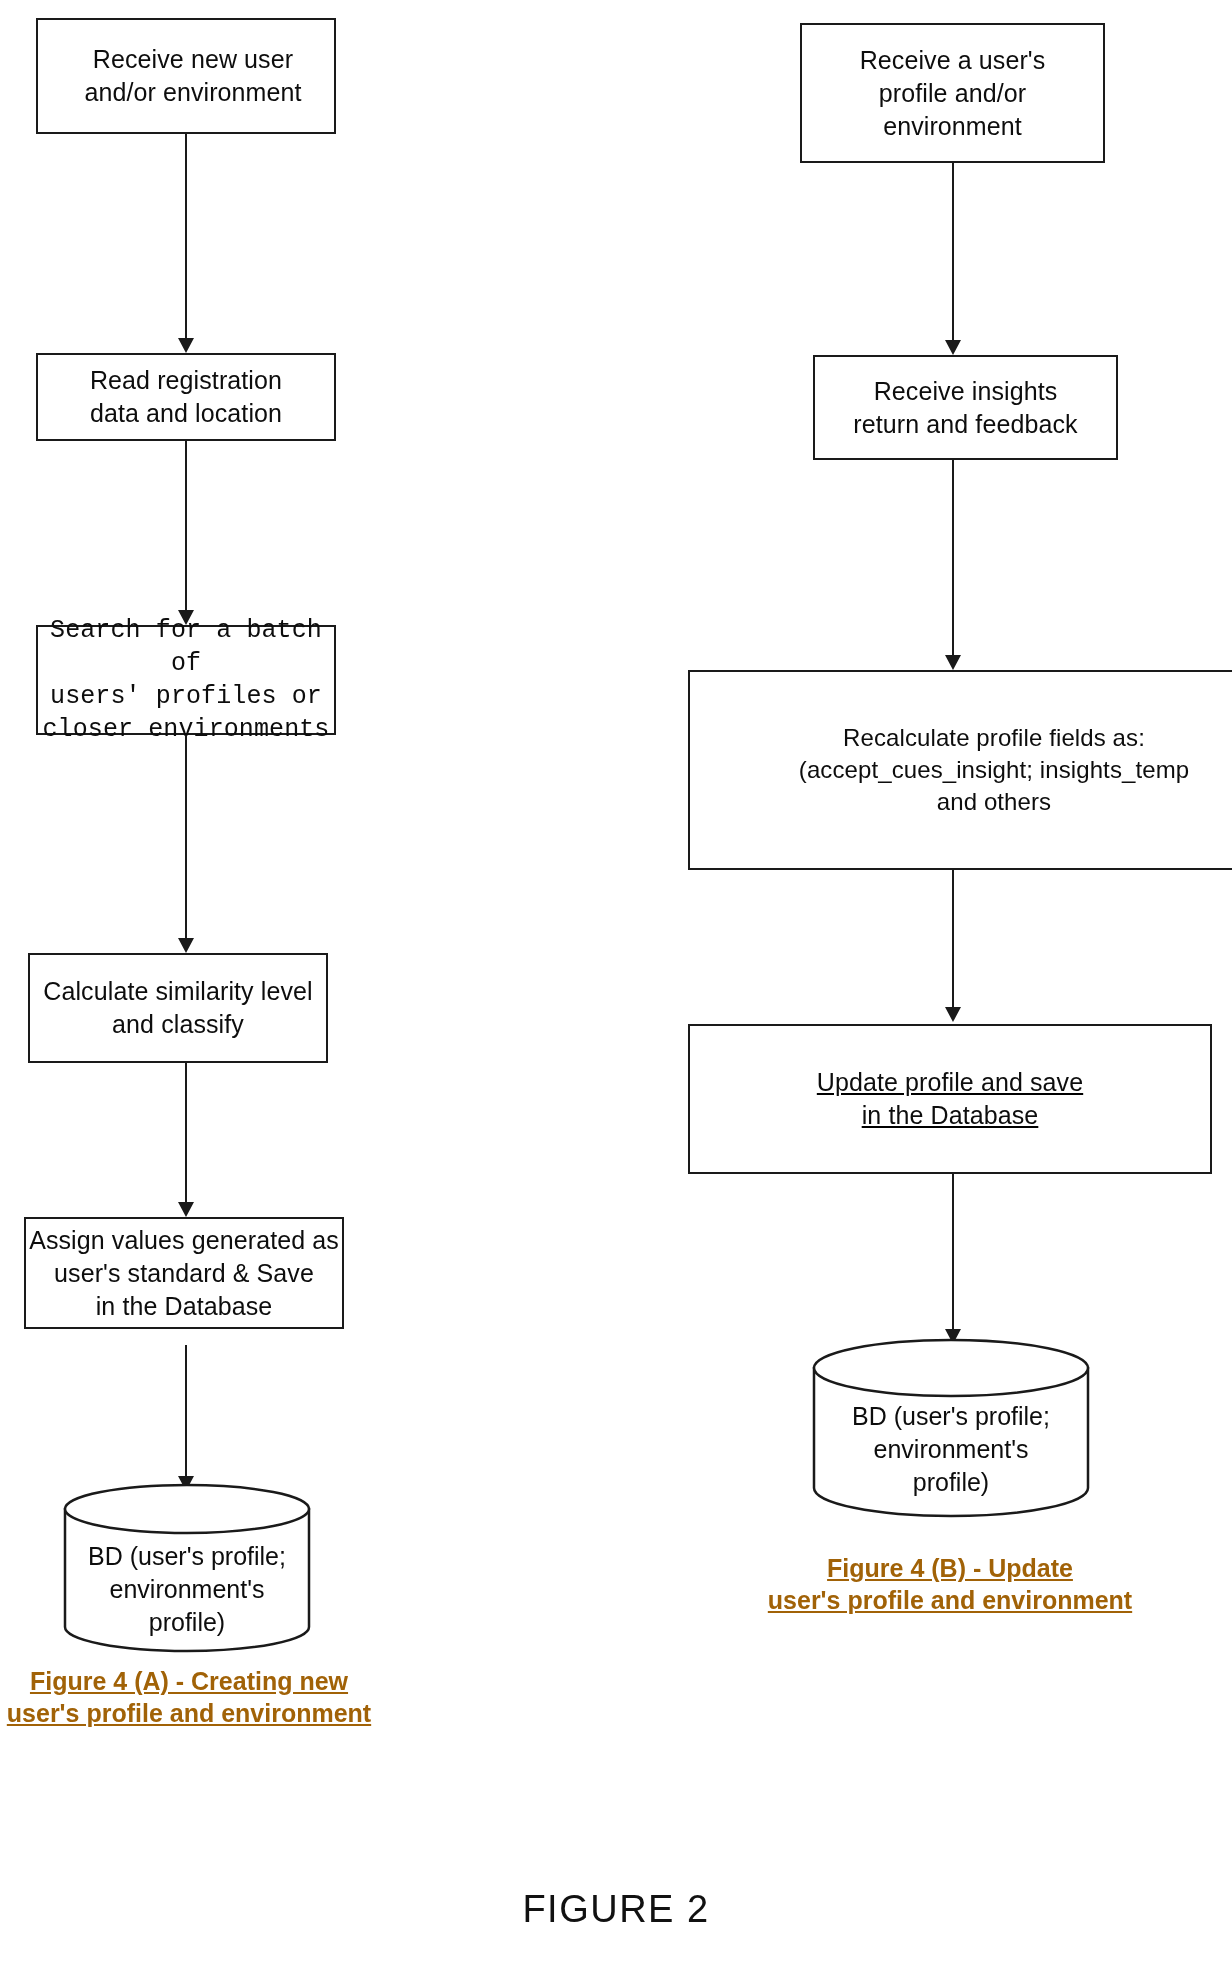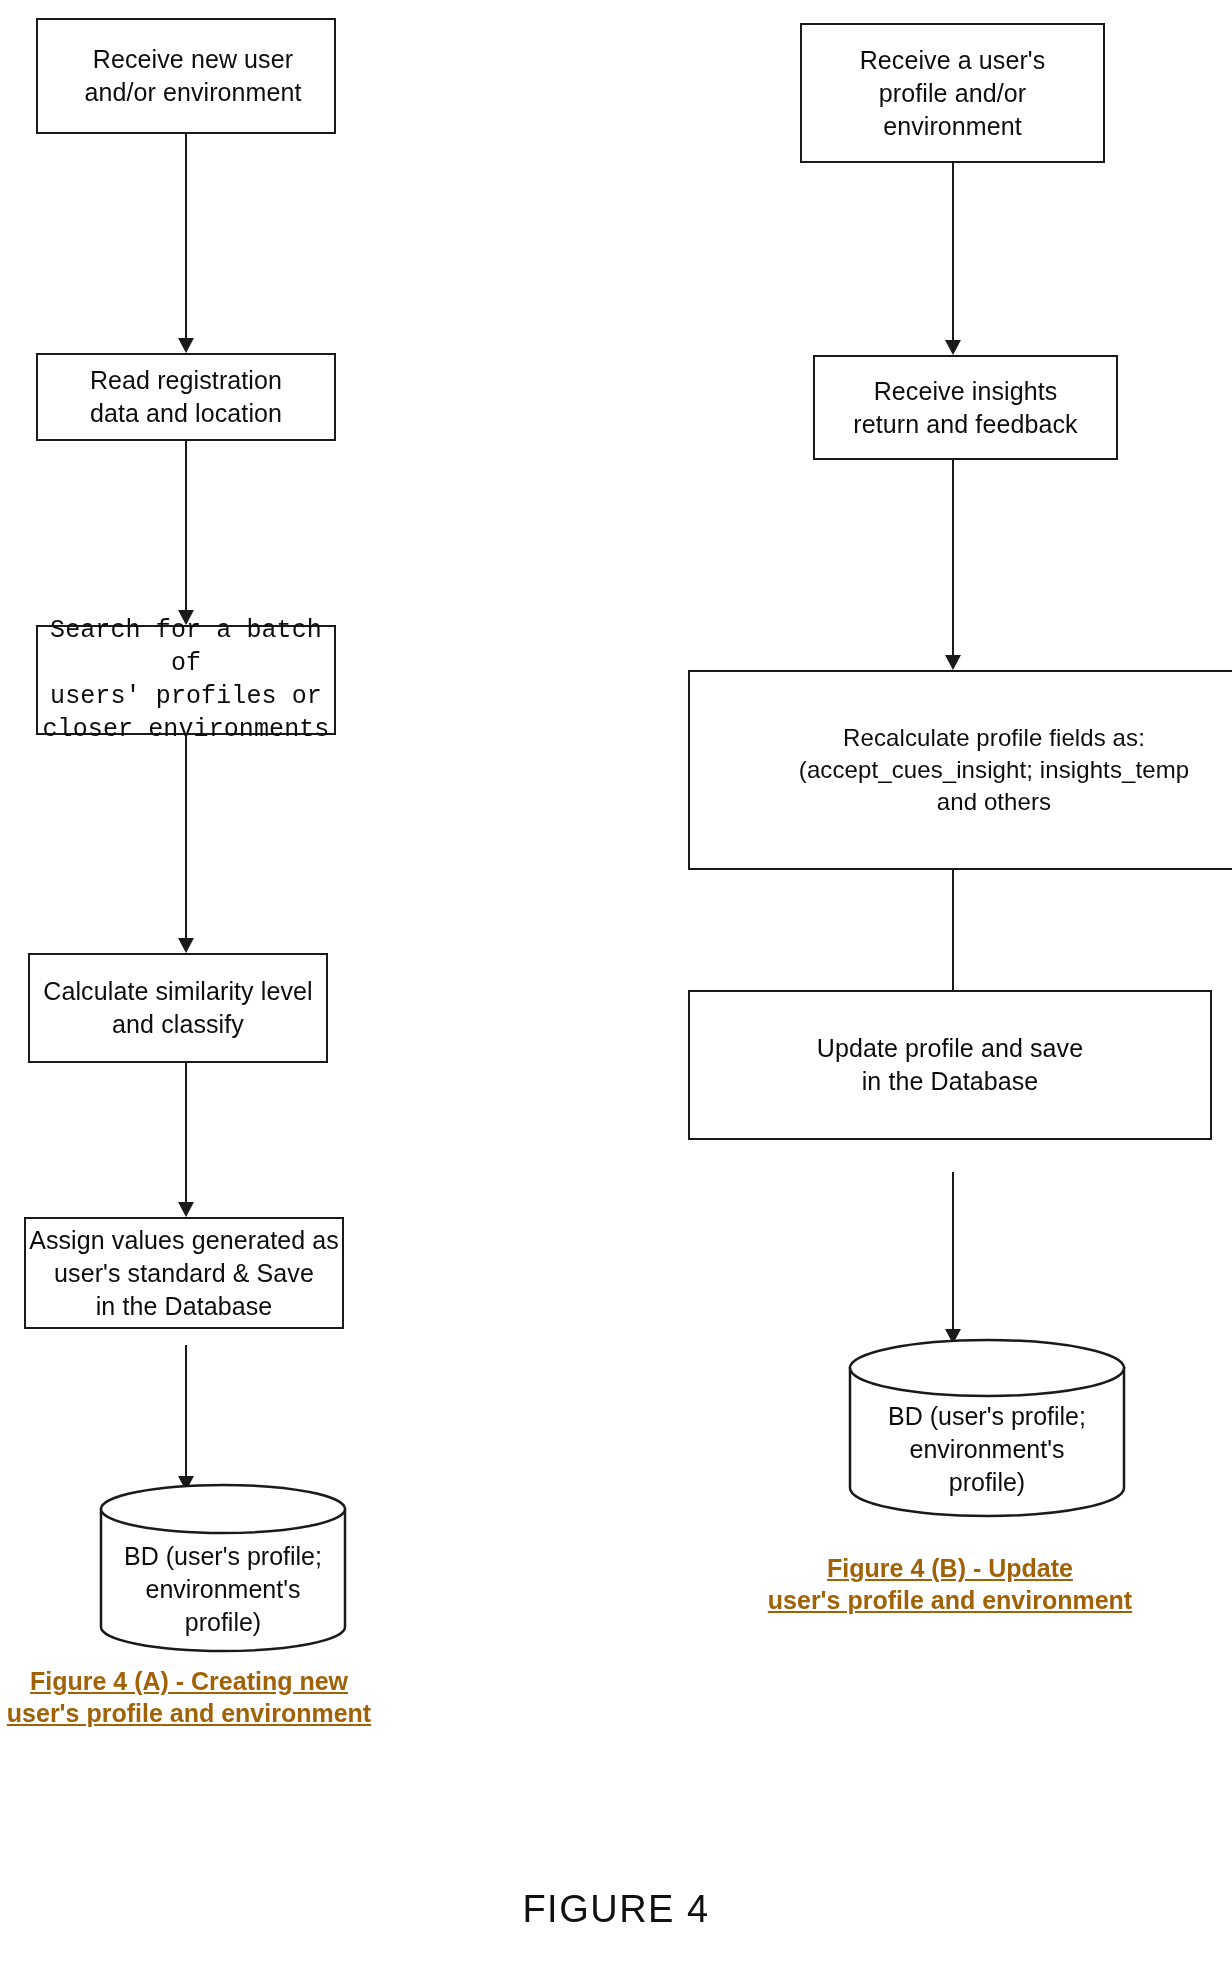--- a/index.html
+++ b/index.html
@@ -63,21 +63,20 @@
     width: 0;
     height: 0;
     border-left: 8px solid transparent;
     border-right: 8px solid transparent;
     border-top: 15px solid #1a1a1a;
   }
 
   
   .cylinder {
     position: absolute;
-    margin-left: 36px;
   }
   .cylinder svg {
     position: absolute;
     left: 0;
     top: 0;
     overflow: visible;
   }
   .cyl-label {
     position: absolute;
     left: 0;
@@ -212,21 +211,21 @@
       <div class="node-text small">Recalculate profile fields as:
 (accept_cues_insight; insights_temp
 and others</div>
     </div>
 
     <div class="arrow" style="left:918px; top:870px; width:70px; height:152px;">
       <div class="shaft" style="height:137px;"></div>
       <div class="head"></div>
     </div>
 
-    <div class="node-box" style="left:688px; top:990px; width:524px; height:150px;">
+    <div class="node-box" style="left:688px; top:1024px; width:524px; height:150px;text-decoration:underline;">
       <div class="node-text">Update profile and save
 in the Database</div>
     </div>
 
     <div class="arrow" style="left:918px; top:1172px; width:70px; height:172px;">
       <div class="shaft" style="height:157px;"></div>
       <div class="head"></div>
     </div>
 
     <div class="cylinder" style="left:812px; top:1338px; width:278px; height:180px;">
@@ -236,15 +235,15 @@
       </svg>
       <div class="cyl-label" style="top:62px;">BD (user's profile;
 environment's
 profile)</div>
     </div>
 
     <div class="caption" style="left:700px; top:1552px; width:500px;">Figure 4 (B) - Update
 user's profile and environment</div>
   </div>
 
-  <div class="figure-title" style="top:1888px;">FIGURE 4</div>
+  <div class="figure-title" style="top:1888px;">FIGURE 2</div>
 
 </div>
 
 </body></html>

